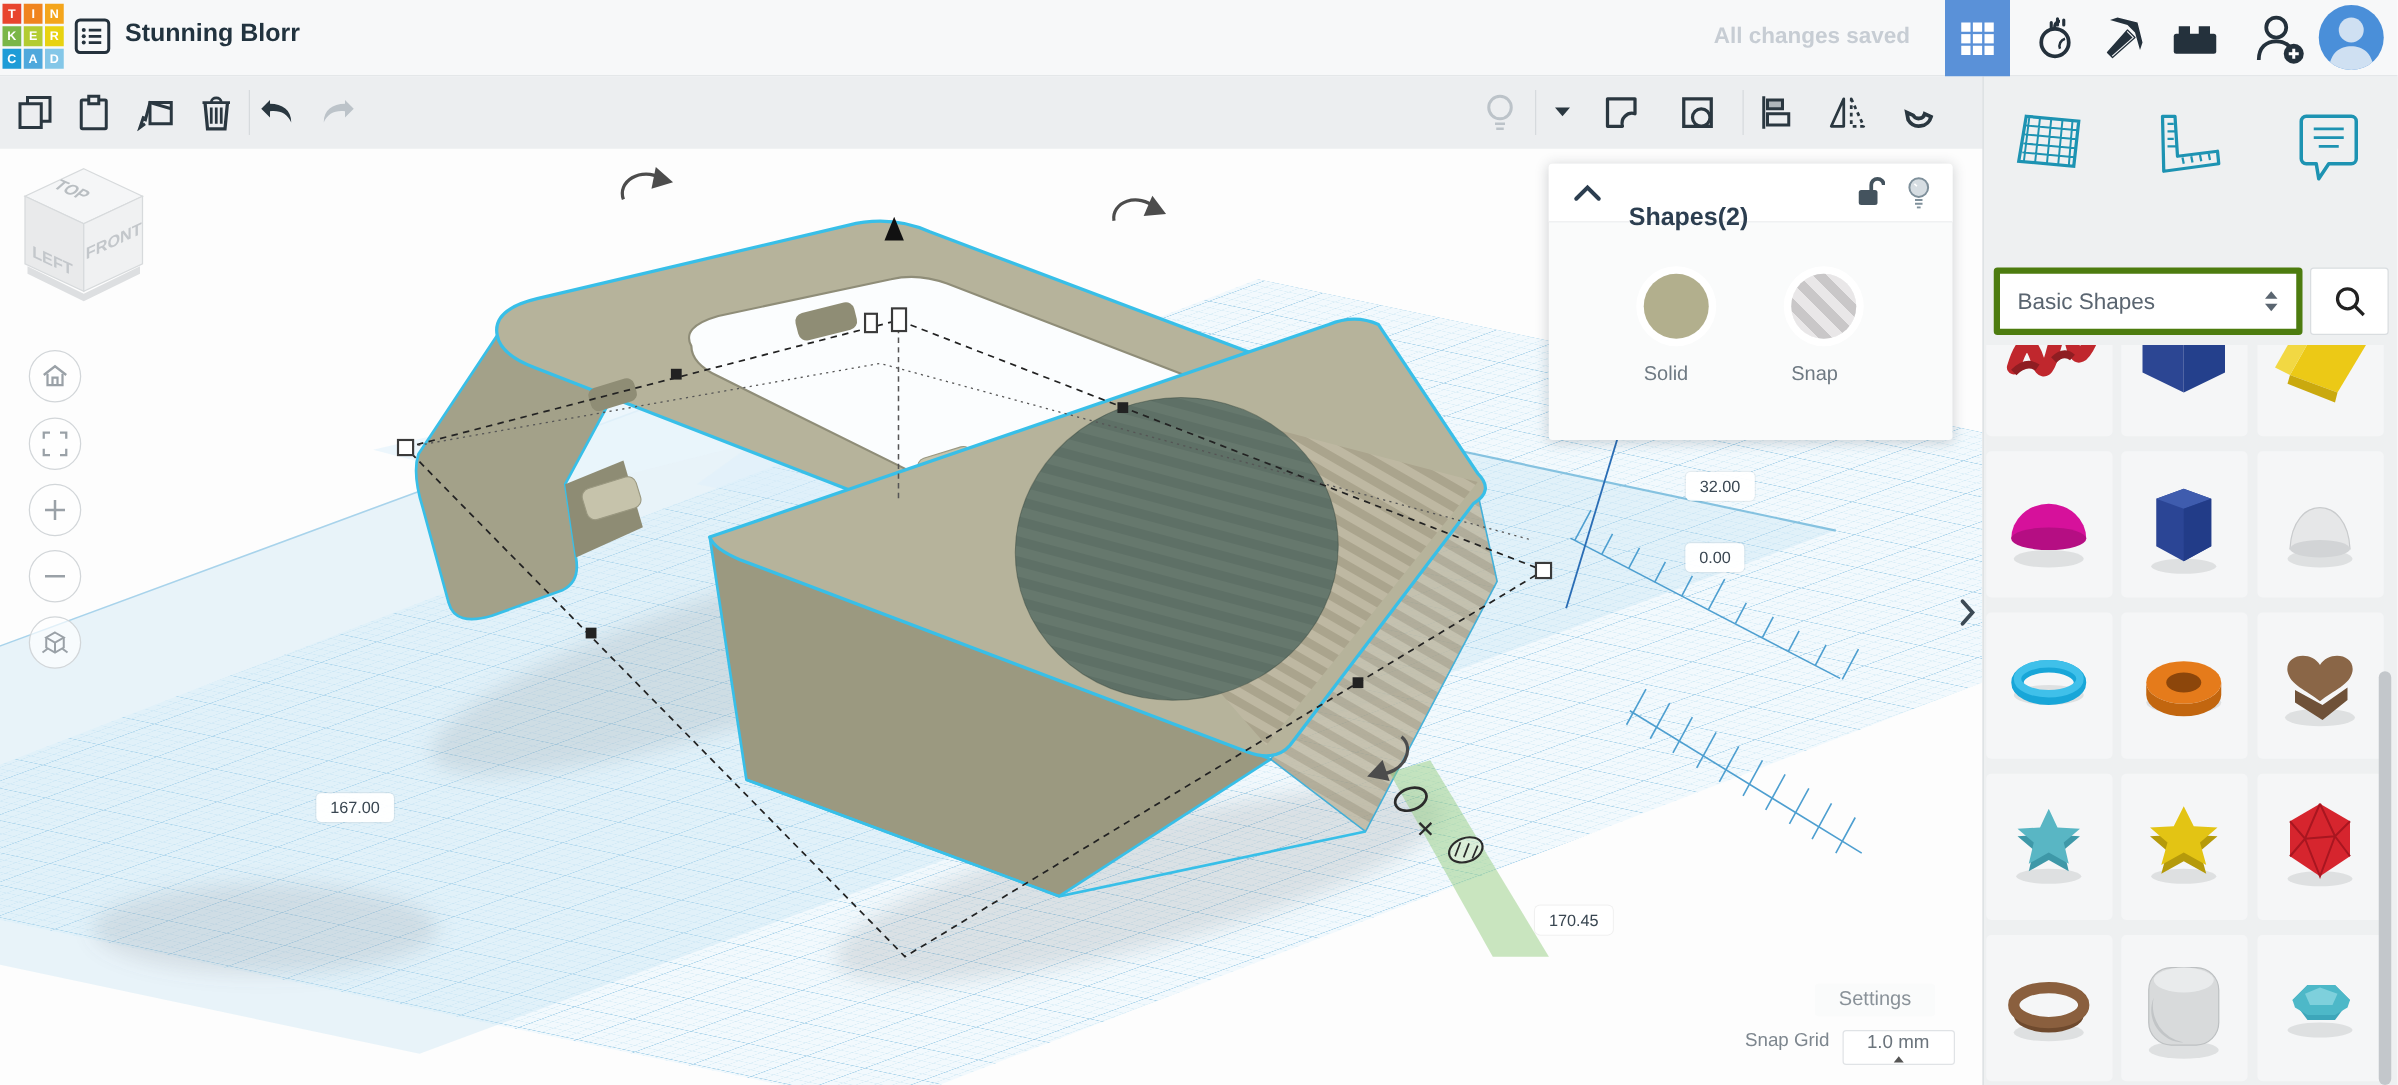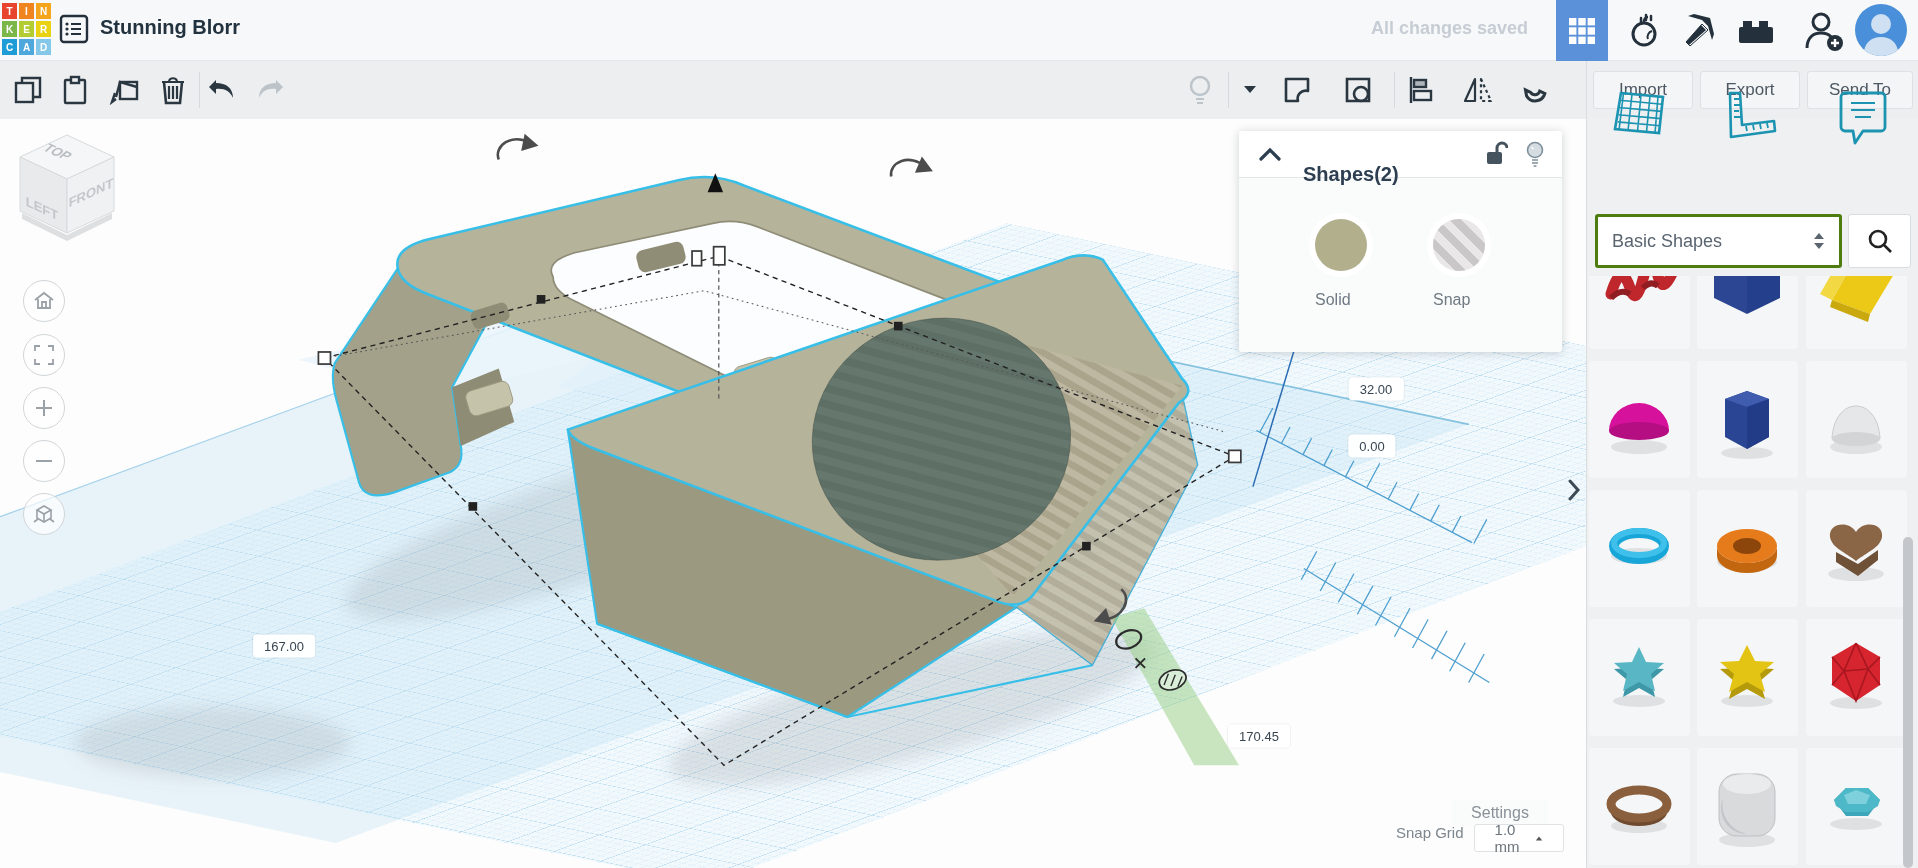--- a/index.html
+++ b/index.html
@@ -66,35 +66,35 @@
             box-shadow:0 0 0 6px #fff, 0 1px 4px rgba(0,0,0,.18); }
   #swatch-solid { left:76px; top:88px; }
   #swatch-hole  { left:194px; top:88px;
       background:repeating-linear-gradient(45deg,#c9c7c8 0 8px,#e9e7e8 8px 16px); }
   .swlabel { position:absolute; top:160px; width:52px; text-align:left;
              font-size:16px; color:#6f7a83; }
 
   
   #settings-btn { position:absolute; left:1452px; top:668px; width:96px; height:26px;
                   background:rgba(250,251,251,.9); border-radius:3px; font-size:16px;
-                  color:#8a9299; display:flex; align-items:center; justify-content:center; z-index:12;margin-top:13px; }
+                  color:#8a9299; display:flex; align-items:center; justify-content:center; z-index:12; }
   #snapgrid { position:absolute; left:1396px; top:705px; z-index:12; display:flex; align-items:flex-start; }
   #snapgrid .lbl { font-size:15px; color:#7d868e; margin-right:10px; }
   #snapgrid .dd { width:90px; height:28px; background:#fff; border:1px solid #e0e3e6;
                   border-radius:3px; font-size:15px; color:#6b747c; display:flex;
-                  align-items:center; justify-content:space-between; padding:0 20px; }
+                  align-items:center; justify-content:space-between; padding:0 8px;flex-direction:column; }
   #panel-collapse { position:absolute; left:1566px; top:360px; z-index:12; color:#3c4a55; }
 
   
   #rightpanel { position:absolute; left:1586px; top:61px; width:332px; height:807px;
                 background:#eef0f1; border-left:1px solid #d9dde0; z-index:35; }
   #rp-actions { position:absolute; left:0; top:0; width:332px; height:58px; background:#eceef0; }
   .rpicon { position:absolute; top:28px; color:#1d93b2; }
   #rp-select { position:absolute; left:8px; top:153px; width:247px; height:54px; background:#fff;
-               border:3px solid #4d7c0f; border-radius:3px; display:flex; align-items:center;
+               border:5px solid #4d7c0f; border-radius:3px; display:flex; align-items:center;
                justify-content:space-between; padding:0 14px; font-size:18px; color:#5a6570; }
   #rp-search { position:absolute; left:261px; top:153px; width:63px; height:54px; background:#fff;
                border:1px solid #d9dde0; border-radius:3px; display:flex; align-items:center;
                justify-content:center; color:#2a3740; }
   #gallery-viewport { position:absolute; left:0; top:215px; width:332px; height:592px; overflow:hidden; }
   .gcell { position:absolute; width:101px; height:117px; background:#f5f6f7; border-radius:4px; }
   #rp-scrollbar { position:absolute; left:316px; top:476px; width:10px; height:331px;
                   background:#c3c7cb; border-radius:5px; }
 </style>
 </head>
@@ -453,25 +453,20 @@
     </div>
   </div>
   <div id="panel-collapse">
     <svg width="16" height="22" viewBox="0 0 16 22">
         <polyline points="4,2 12,11 4,20" fill="none" stroke="#3c4a55" stroke-width="3" stroke-linecap="round"></polyline>
       </svg>
   </div>
 </div>
 
 <div id="rightpanel">
-  <div id="rp-actions">
-    <div class="actbtn" style="left:6px; width:100px; justify-content:center">Import</div>
-    <div class="actbtn" style="left:113px; width:100px; justify-content:center">Export</div>
-    <div class="actbtn" style="left:220px; width:106px; justify-content:center">Send To</div>
-  </div>
 
   <div class="rpicon" style="left:24px">
     <svg width="58" height="52" viewBox="0 0 58 52" fill="none" stroke="currentColor" stroke-width="2.6">
         <polygon points="10,4 52,8 48,44 4,40"></polygon>
         <path d="M12.5,4.4 L8,40.8 M21,5.2 L17,41.6 M30,6 L26.5,42.4 M39,6.8 L35.5,43.2 M47,7.6 L44,44 M9.2,11.3 L51.2,15.2 M8.4,18.5 L50.4,22.4 M7.6,25.7 L49.6,29.6 M6.8,32.9 L48.8,36.8" stroke-width="1.6"></path>
       </svg>
   </div>
   <div class="rpicon" style="left:135px">
     <svg width="56" height="54" viewBox="0 0 56 54" fill="none" stroke="currentColor" stroke-width="2.6">
         <path d="M8 4h10l2 32 32-4 1 10-44 6z" stroke-linejoin="round"></path>

